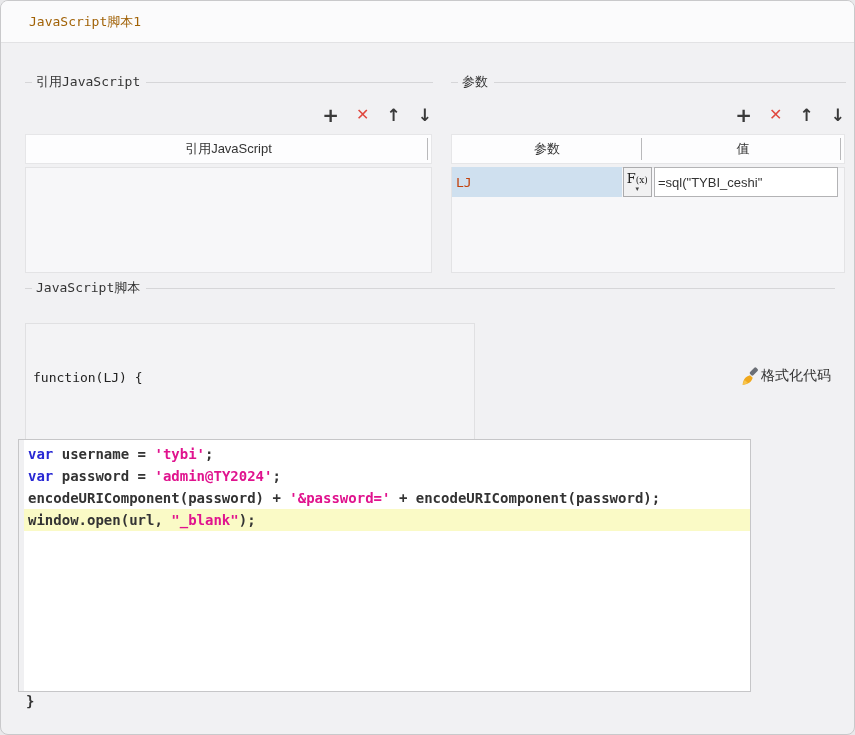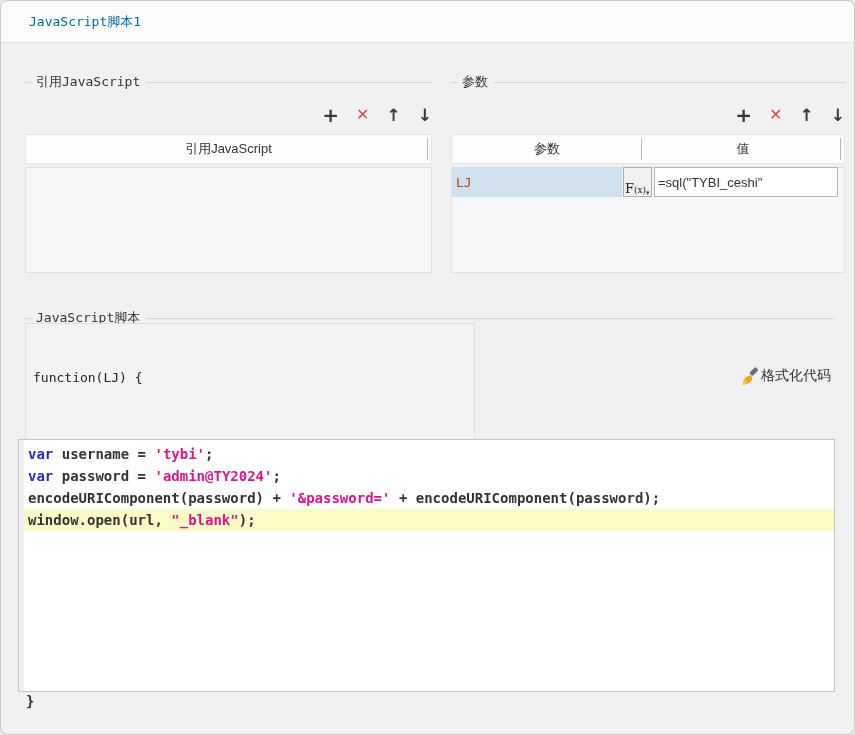--- a/index.html
+++ b/index.html
@@ -1,21 +1,21 @@
 <!DOCTYPE html>
 <html><head>
 <meta charset="utf-8">
 <style>
   * { margin:0; padding:0; box-sizing:border-box; }
   html,body { width:855px; height:735px; background:#e9e9eb; font-family:"Liberation Sans", sans-serif; }
   .dialog { position:absolute; left:0; top:0; width:855px; height:735px; background:#f1f1f3;
             border:1px solid #c9c9cb; border-radius:8px; overflow:hidden; }
   .titlebar { position:absolute; left:0; top:0; width:100%; height:42px; background:#fbfbfc;
               border-bottom:1px solid #e2e2e4; display:flex; align-items:center; padding-left:28px; }
-  .titlebar .title { font-family:"DejaVu Sans Mono", monospace; font-size:13px; color:#0369a1; }
+  .titlebar .title { font-family:"DejaVu Sans Mono", monospace; font-size:13px; color:#a16207; }
 
   
   .group-label { position:absolute; display:flex; align-items:center; height:18px; }
   .group-label .pre-line { width:7px; height:1px; background:#d6d6d8; }
   .group-label .lbl { font-family:"DejaVu Sans Mono", monospace; font-size:13px; color:#333; padding:0 6px 0 4px; white-space:nowrap; }
   .group-label .post-line { flex:1; height:1px; background:#d6d6d8; }
 
   
   .toolbar { position:absolute; display:flex; justify-content:flex-end; align-items:center; gap:17px; height:26px; }
   .tb-icon { font-size:17px; font-weight:bold; color:#3a3a3a; cursor:pointer; line-height:1;
@@ -27,37 +27,37 @@
   .tbl-header { position:absolute; height:30px; background:#fdfdfe; border:1px solid #e6e6e8;
                 display:flex; align-items:center; }
   .tbl-header .hcell { text-align:center; font-size:13px; color:#333; position:relative; }
   .hdiv { position:absolute; top:3px; bottom:3px; width:1px; background:#b9b9bb; }
   .tbl-body { position:absolute; background:#f7f7f9; border:1px solid #e3e3e5; }
 
   .param-row { position:absolute; display:flex; align-items:stretch; height:30px; }
   .pcell-name { width:191px; background:#cfe0ef; font-family:"DejaVu Sans Mono", monospace;
                 font-size:13px; color:#c2410c; display:flex; align-items:center; padding-left:4px; }
   .fx-btn { width:33px; background:#f1f1f2; border:1px solid #ababad; margin-left:1px;
-            display:flex; flex-direction:row; align-items:flex-end; justify-content:center; cursor:pointer; }
+            display:flex; flex-direction:column; align-items:center; justify-content:center; cursor:pointer; }
   .fx-top { font-family:"DejaVu Serif", serif; font-size:13px; color:#222; line-height:11px; }
   .fx-sub { font-family:"DejaVu Serif", serif; font-size:9px; }
   .fx-caret { font-size:7px; color:#444; line-height:6px; }
   .val-input { flex:1; margin:0 6px 0 2px; border:1px solid #b3b3b5; background:#fff; font-size:13px;
                color:#333; padding:0 3px; font-family:"Liberation Sans", sans-serif; }
 
   
   .func-panel { position:absolute; left:24px; top:322px; width:450px; height:124px;
                 background:#f3f3f5; border:1px solid #e0e0e2; }
   .func-header { font-family:"DejaVu Sans Mono", monospace; font-size:13px; color:#222; padding:46px 0 0 7px; }
   .format-btn { position:absolute; right:19px; top:358px; height:34px; display:flex; align-items:center;
                 cursor:pointer; padding:0 4px; }
   .format-btn .flabel { font-size:14px; color:#333; }
 
   
-  .editor { position:absolute; left:17px; top:438px; width:817px; height:253px; background:#fff;
+  .editor { position:absolute; left:17px; top:438px; width:733px; height:253px; background:#fff;
             border:1px solid #c6c6c8; display:flex; }
   .gutter { width:5px; background:#f0f0f2; }
   .code-area { flex:1; padding-top:3px; overflow:hidden; }
   .code-line { height:22px; line-height:22px; padding-left:4px; white-space:pre;
                font-family:"DejaVu Sans Mono", monospace; font-size:14px; font-weight:bold; color:#333; }
   .code-line.hl { background:#fafac6; }
   .tok-k { color:#2727d4; }
   .tok-s { color:#e0138e; }
   .tok-p { color:#333; }
   .closing-brace { position:absolute; left:25px; top:692px; font-family:"DejaVu Sans Mono", monospace;
@@ -114,21 +114,21 @@
 
   <div class="param-row" style="left:451px; top:166px; width:392px;">
     <div class="pcell-name">LJ</div>
     <div class="fx-btn">
       <span class="fx-top"><span>F</span><span class="fx-sub">(x)</span></span>
       <span class="fx-caret">▾</span>
     </div>
     <input class="val-input" readonly="" value="=sql(&quot;TYBI_ceshi&quot;" style="">
   </div>
 
-  <div class="group-label" style="left:24px; top:308px; width:810px;align-items:center;">
+  <div class="group-label" style="left:24px; top:278px; width:810px;align-items:center;">
     <span class="pre-line"></span>
     <span class="lbl">JavaScript脚本</span>
     <span class="post-line"></span>
   </div>
 
   <div class="func-panel">
     <div class="func-header">function(LJ) {</div>
   </div>
 
   <div class="format-btn">

